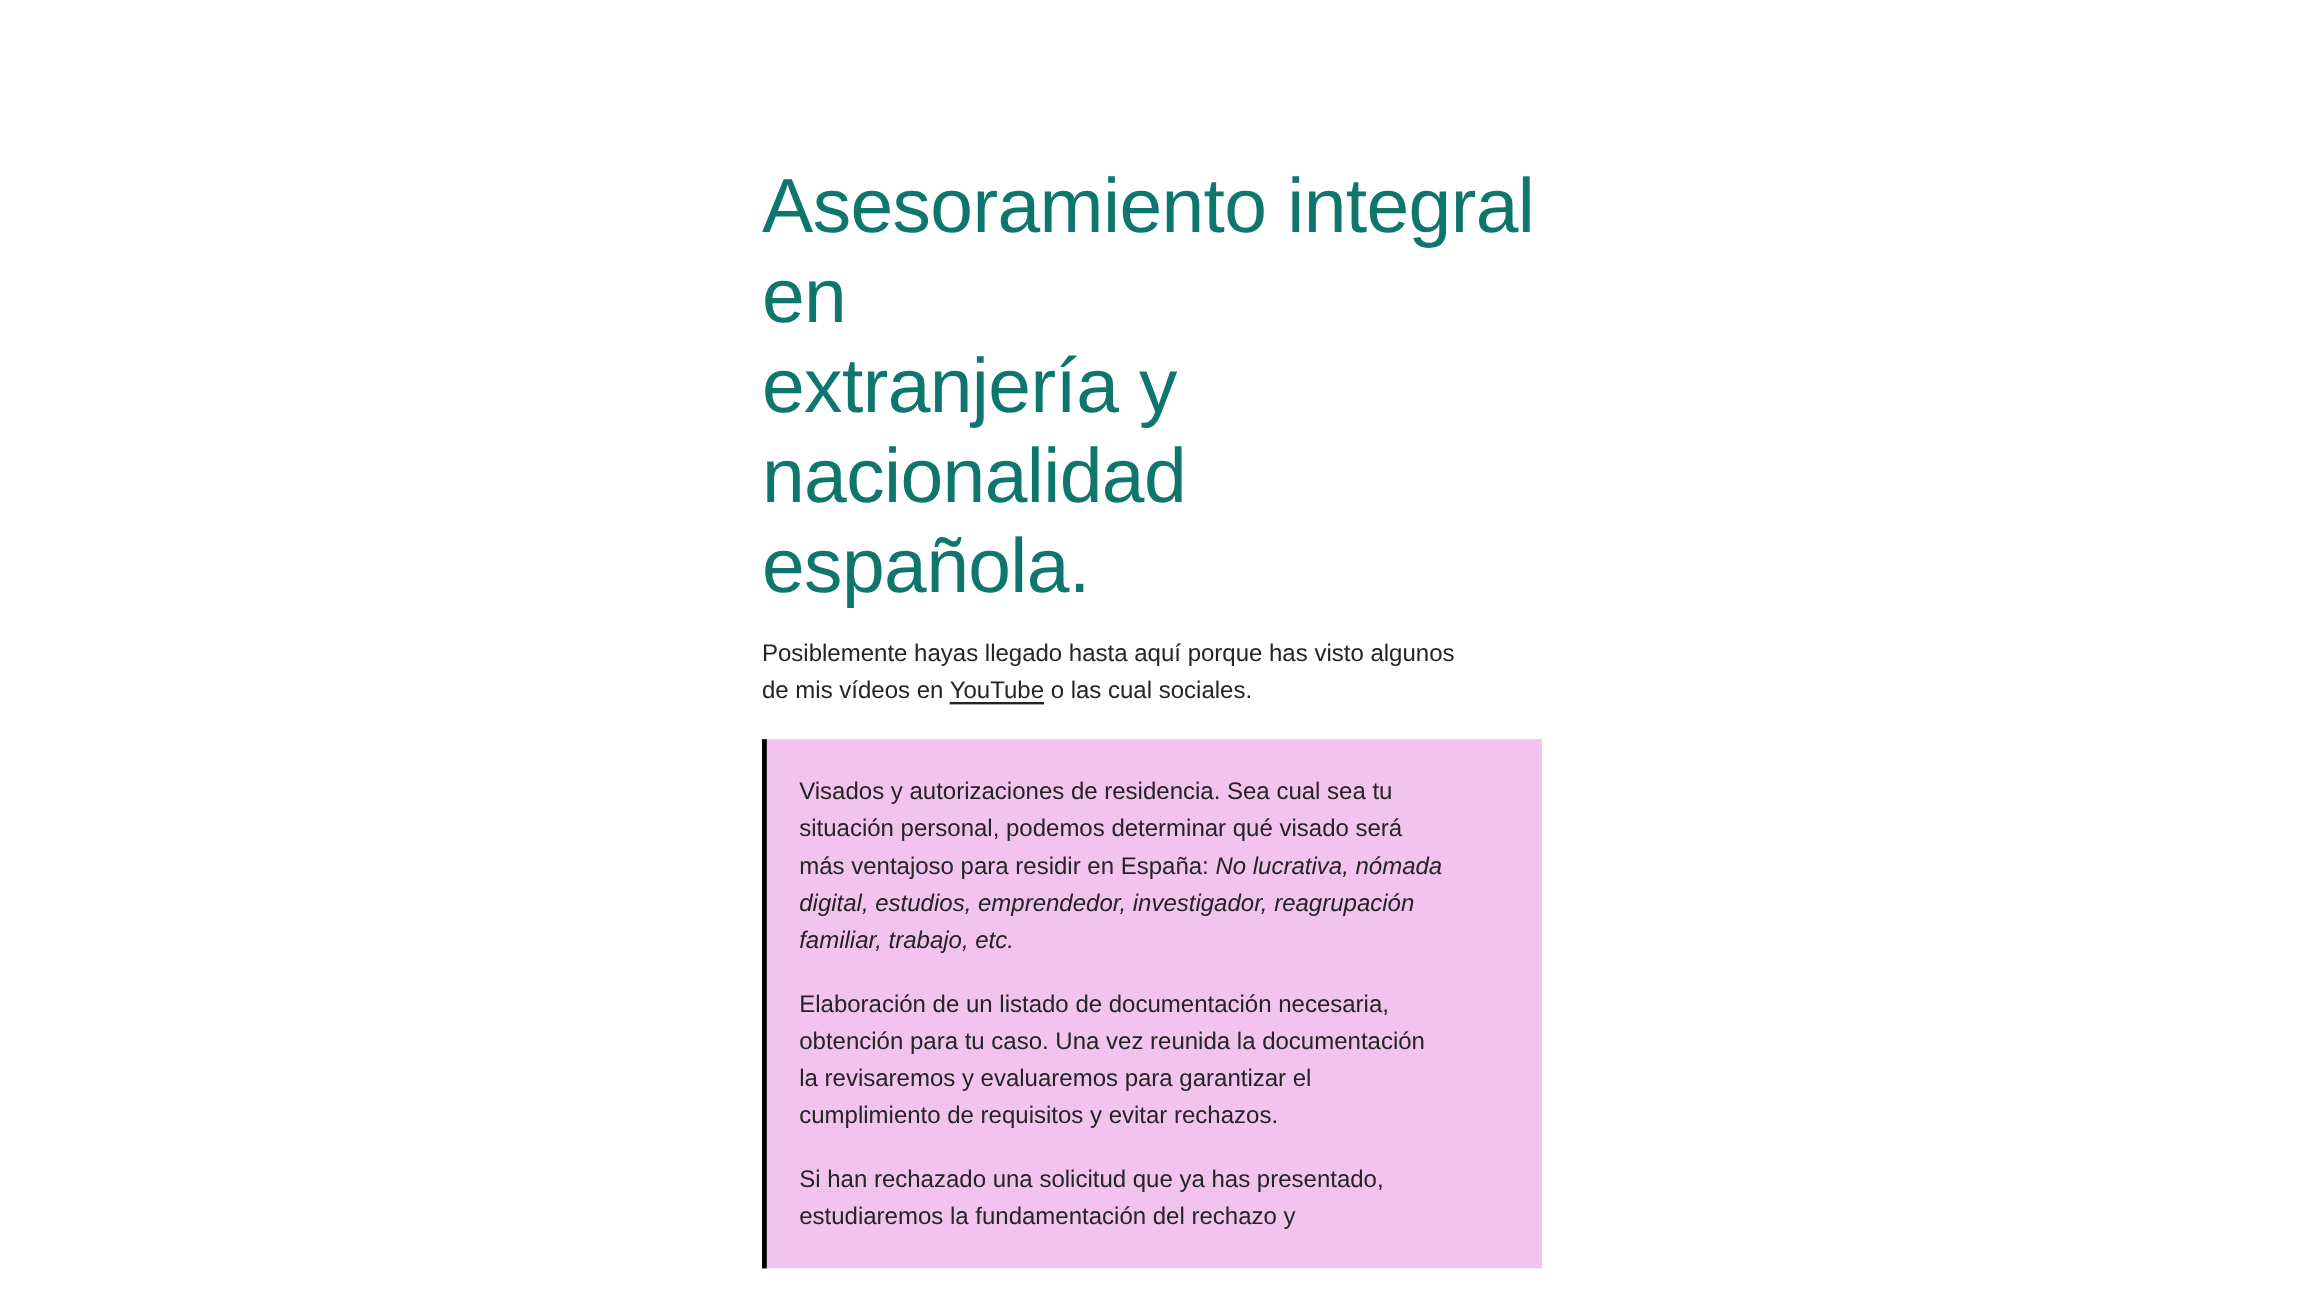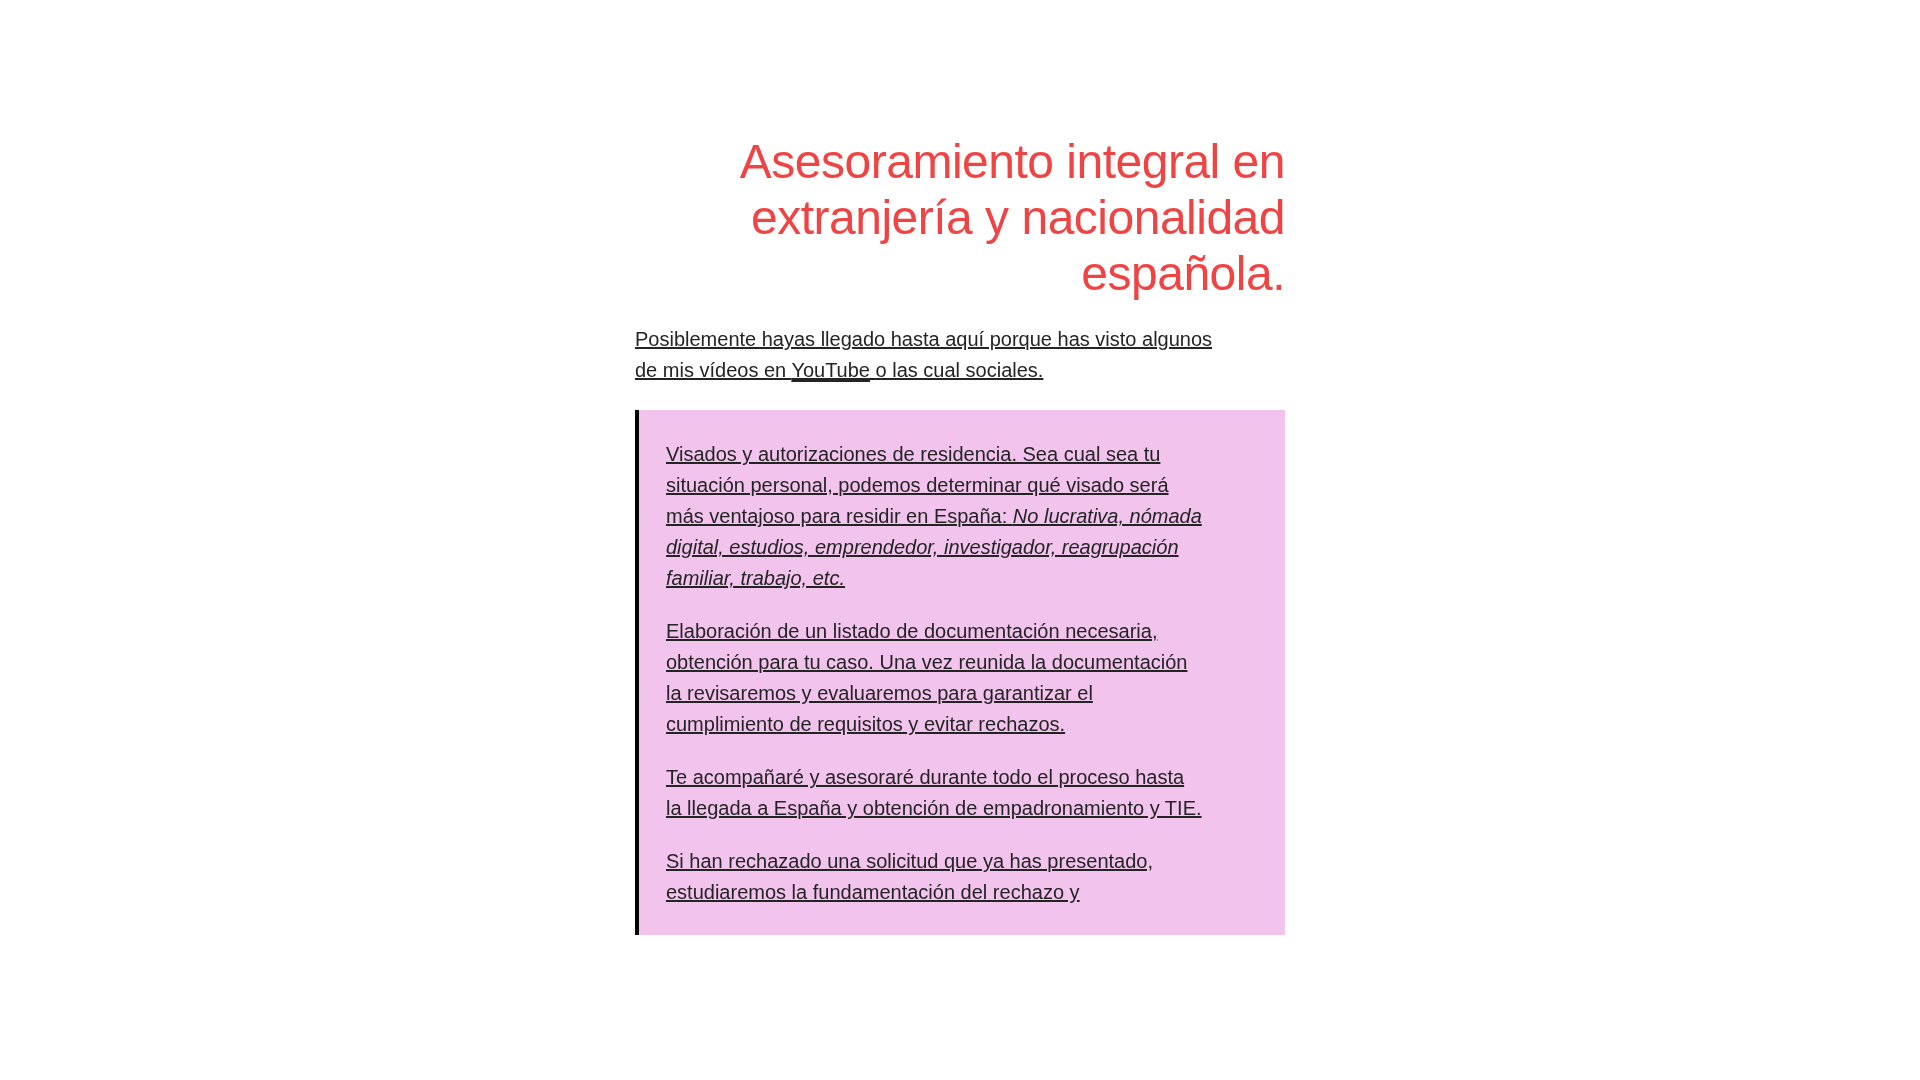--- a/index.html
+++ b/index.html
@@ -12,37 +12,35 @@
     overflow: hidden;
     font-family: "Liberation Sans", sans-serif;
     color: #222222;
   }
   .content-column {
     width: 650px;
     margin: 0 auto;
     padding-top: 134px;
   }
   h1.page-title {
-    font-size: 48px;
+    font-size: 64px;
     line-height: 1.17;
     font-weight: 400;
     letter-spacing: -0.5px;
-    color: #ef4444;
+    color: #0f766e;
     margin: 0 0 22px 0;
     white-space: pre-line;
-    text-align: right;
   }
   p.body-text {
     font-size: 20px;
     line-height: 31px;
     font-weight: 400;
     color: #242424;
     margin: 0 0 24px 0;
     white-space: pre-line;
-    text-decoration: underline;
   }
   a.inline-link {
     color: inherit;
     text-decoration: underline;
     text-underline-offset: 3px;
     cursor: pointer;
   }
   .services-box {
     background: #f2c3ed;
     border-left: 4px solid #000000;
@@ -80,21 +78,19 @@
 situación personal, podemos determinar qué visado será
 más ventajoso para residir en España: </span><em>No lucrativa, nómada
 digital, estudios, emprendedor, investigador, reagrupación
 familiar, trabajo, etc.</em></p>
 
     <p class="body-text">Elaboración de un listado de documentación necesaria,
 obtención para tu caso. Una vez reunida la documentación
 la revisaremos y evaluaremos para garantizar el
 cumplimiento de requisitos y evitar rechazos.</p>
 
-    <p class="body-text">Te acompañaré y asesoraré durante todo el proceso hasta
-la llegada a España y obtención de empadronamiento y TIE.</p>
 
     <p class="body-text">Si han rechazado una solicitud que ya has presentado,
 estudiaremos la fundamentación del rechazo y</p>
 
   </div>
 
 </div>
 
 </body></html>

